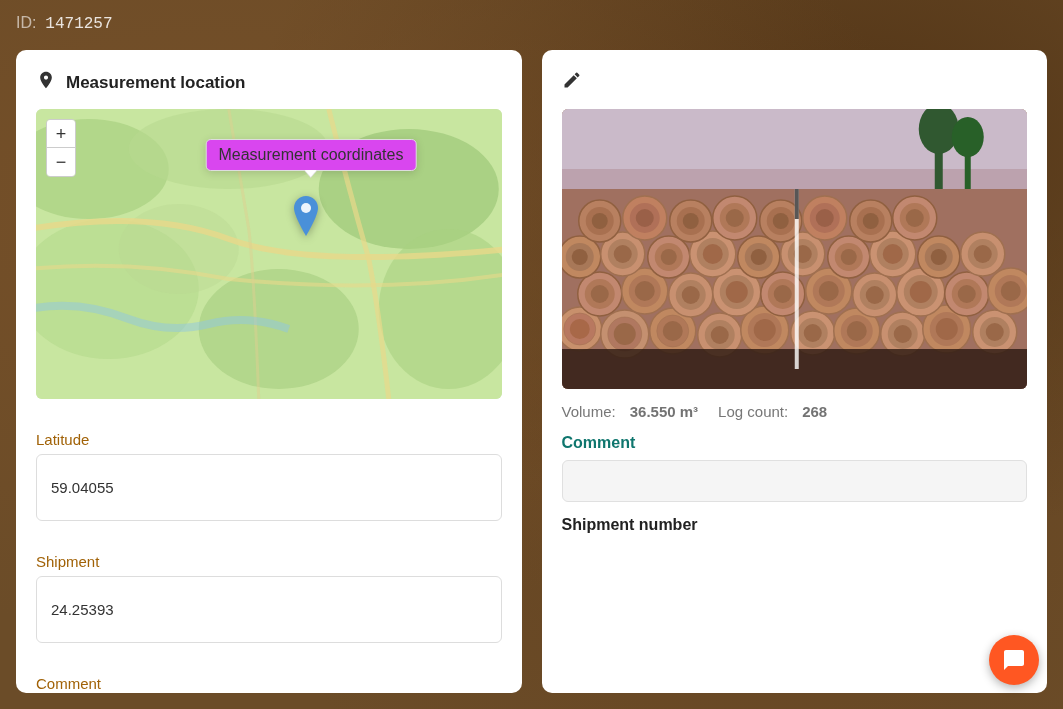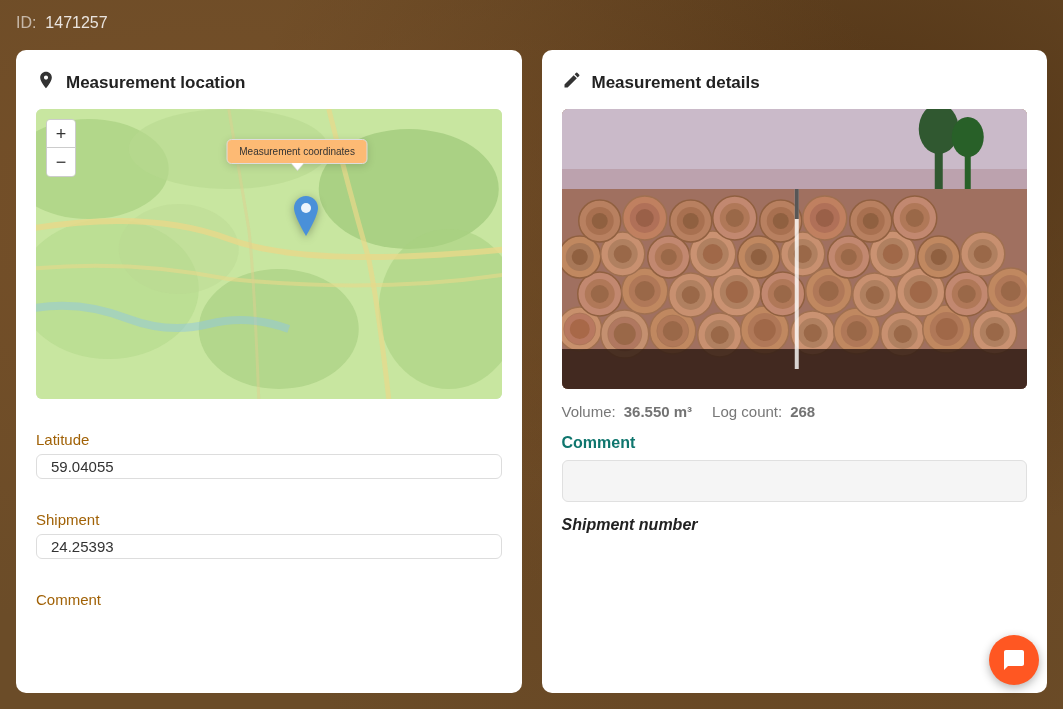--- a/index.html
+++ b/index.html
@@ -115,25 +115,25 @@
     }
     .map-zoom-btn:first-child {
       border-bottom: 1px solid #ccc;
     }
     
     .map-tooltip {
       position: absolute;
       top: 30px;
       left: 50%;
       transform: translateX(-30%);
-      background: #fdba74;
+      background: #d946ef;
       border: 1px solid #ddd;
       border-radius: 5px;
       padding: 6px 12px;
-      font-size: 10px;
+      font-size: 16px;
       color: #333;
       box-shadow: 0 2px 8px rgba(0,0,0,0.15);
       white-space: nowrap;
       z-index: 6;
     }
     .map-tooltip::after {
       content: '';
       position: absolute;
       bottom: -7px;
       left: 50%;
@@ -170,21 +170,21 @@
       font-size: 15px;
       font-weight: 500;
       color: #a16207;
       margin-top: 32px;
       margin-bottom: 6px;
     }
     .field-input {
       width: 100%;
       border: 1px solid #ddd;
       border-radius: 6px;
-      padding: 3px 14px;
+      padding: 24px 14px;
       font-size: 15px;
       color: #333;
       background: #fff;
       outline: none;
     }
     
     .measurement-image {
       width: 100%;
       height: 280px;
       border-radius: 6px;
@@ -211,21 +211,21 @@
     .stats-row {
       display: flex;
       gap: 20px;
       margin-top: 14px;
       font-size: 15px;
       color: #444;
       flex-shrink: 0;
     }
     .stat-item {
       display: flex;
-      gap: 8px;
+      gap: 14px;
     }
     .stat-label {
       color: #777;
     }
     .stat-value {
       color: #737373;
       font-weight: 600;
     }
     .comment-label {
       font-size: 16px;
@@ -246,21 +246,20 @@
       height: 42px;
       outline: none;
       flex-shrink: 0;
     }
     .shipment-label {
       font-size: 16px;
       font-weight: 600;
       color: #222;
       margin-top: 14px;
       flex-shrink: 0;
-      font-style: italic;
     }
     
     .chat-btn {
       position: fixed;
       bottom: 24px;
       right: 24px;
       width: 50px;
       height: 50px;
       background: #ff5722;
       border-radius: 50%;
@@ -276,21 +275,21 @@
       height: 24px;
       fill: #fff;
     }
   </style>
 </head>
 <body>
 
 <div class="bg-overlay"></div>
 <div class="id-label">
   <span>ID:</span>
-  &nbsp;<span style="color:rgba(255,255,255,0.85);font-weight:500;">1471257</span>
+  &nbsp;<span style="color:rgba(255,255,255,0.85);font-weight:500;font-family:Liberation Mono, monospace;">1471257</span>
 </div>
 
 <div class="panels-container">
 
   <div class="panel">
     <div class="panel-header">
       <span class="panel-icon">
         <svg width="20" height="20" viewBox="0 0 24 24" fill="#333">
             <path d="M12 2C8.13 2 5 5.13 5 9c0 5.25 7 13 7 13s7-7.75 7-13c0-3.87-3.13-7-7-7zm0 9.5c-1.38 0-2.5-1.12-2.5-2.5s1.12-2.5 2.5-2.5 2.5 1.12 2.5 2.5-1.12 2.5-2.5 2.5z"></path>
           </svg>
@@ -345,21 +344,20 @@
     <div class="field-label">Comment</div>
   </div>
 
   <div class="panel">
     <div class="panel-header">
       <span class="panel-icon">
         <svg width="20" height="20" viewBox="0 0 24 24" fill="#333">
             <path d="M3 17.25V21h3.75L17.81 9.94l-3.75-3.75L3 17.25zM20.71 7.04a1 1 0 000-1.41l-2.34-2.34a1 1 0 00-1.41 0l-1.83 1.83 3.75 3.75 1.83-1.83z"></path>
           </svg>
       </span>
-      <span class="panel-title">Measurement details</span>
     </div>
 
     <div class="measurement-image">
       <div class="logs-img">
         <svg width="100%" height="100%" viewBox="0 0 480 280" preserveAspectRatio="xMidYMid slice">
 
           <rect width="480" height="280" fill="#d0c0b8"></rect>
 
           <rect x="0" y="60" width="480" height="220" fill="#a07060"></rect>
 

